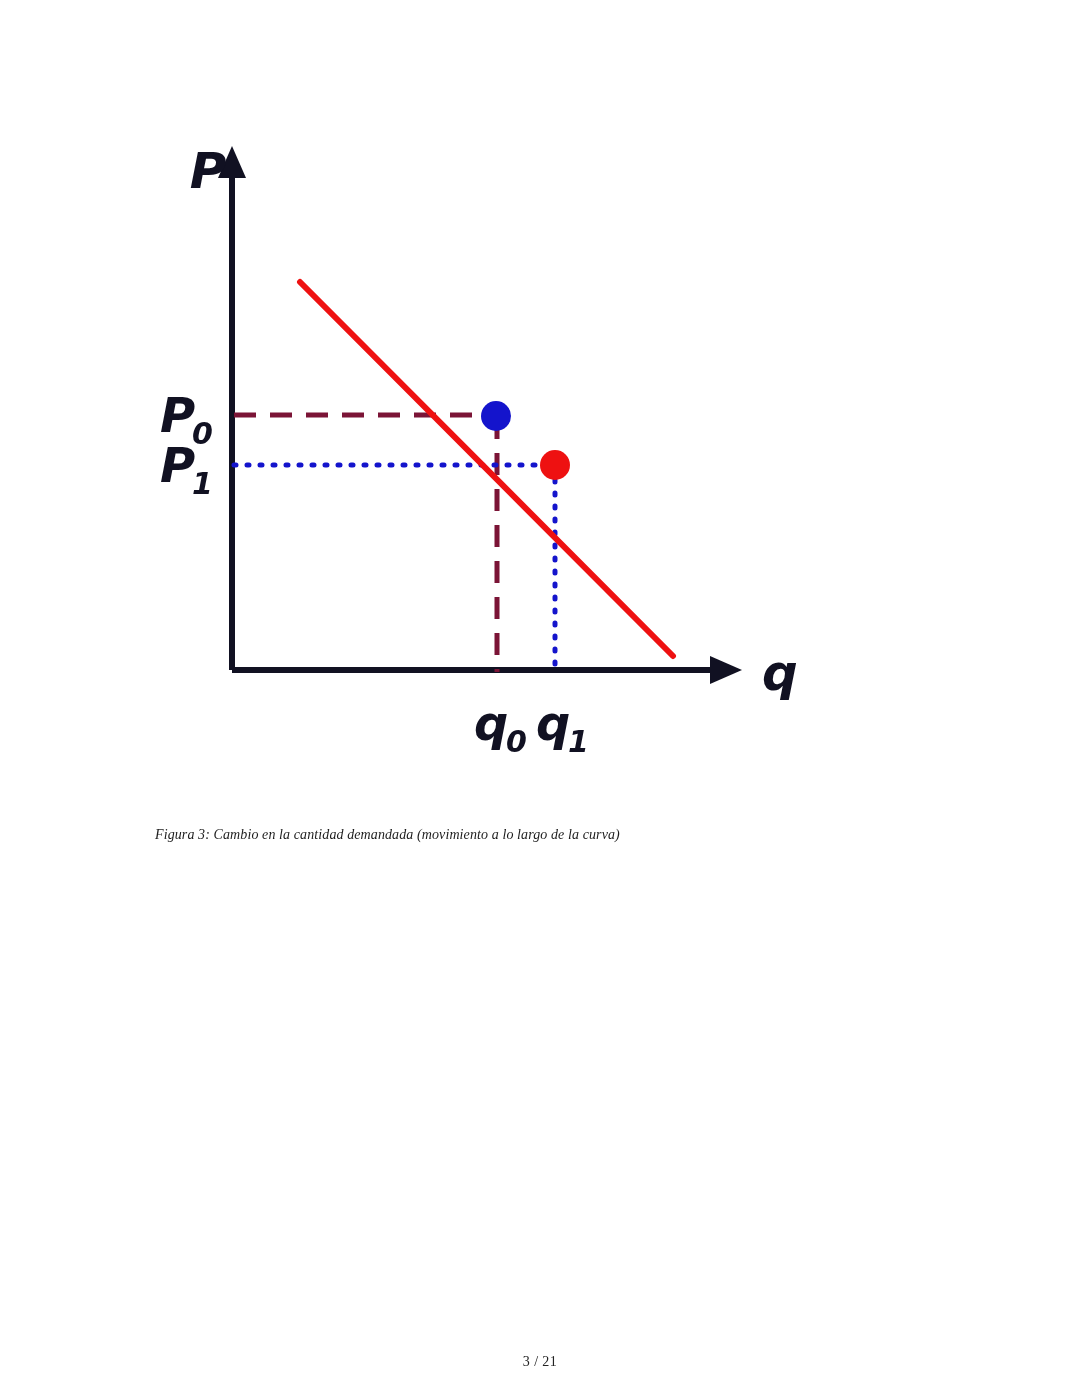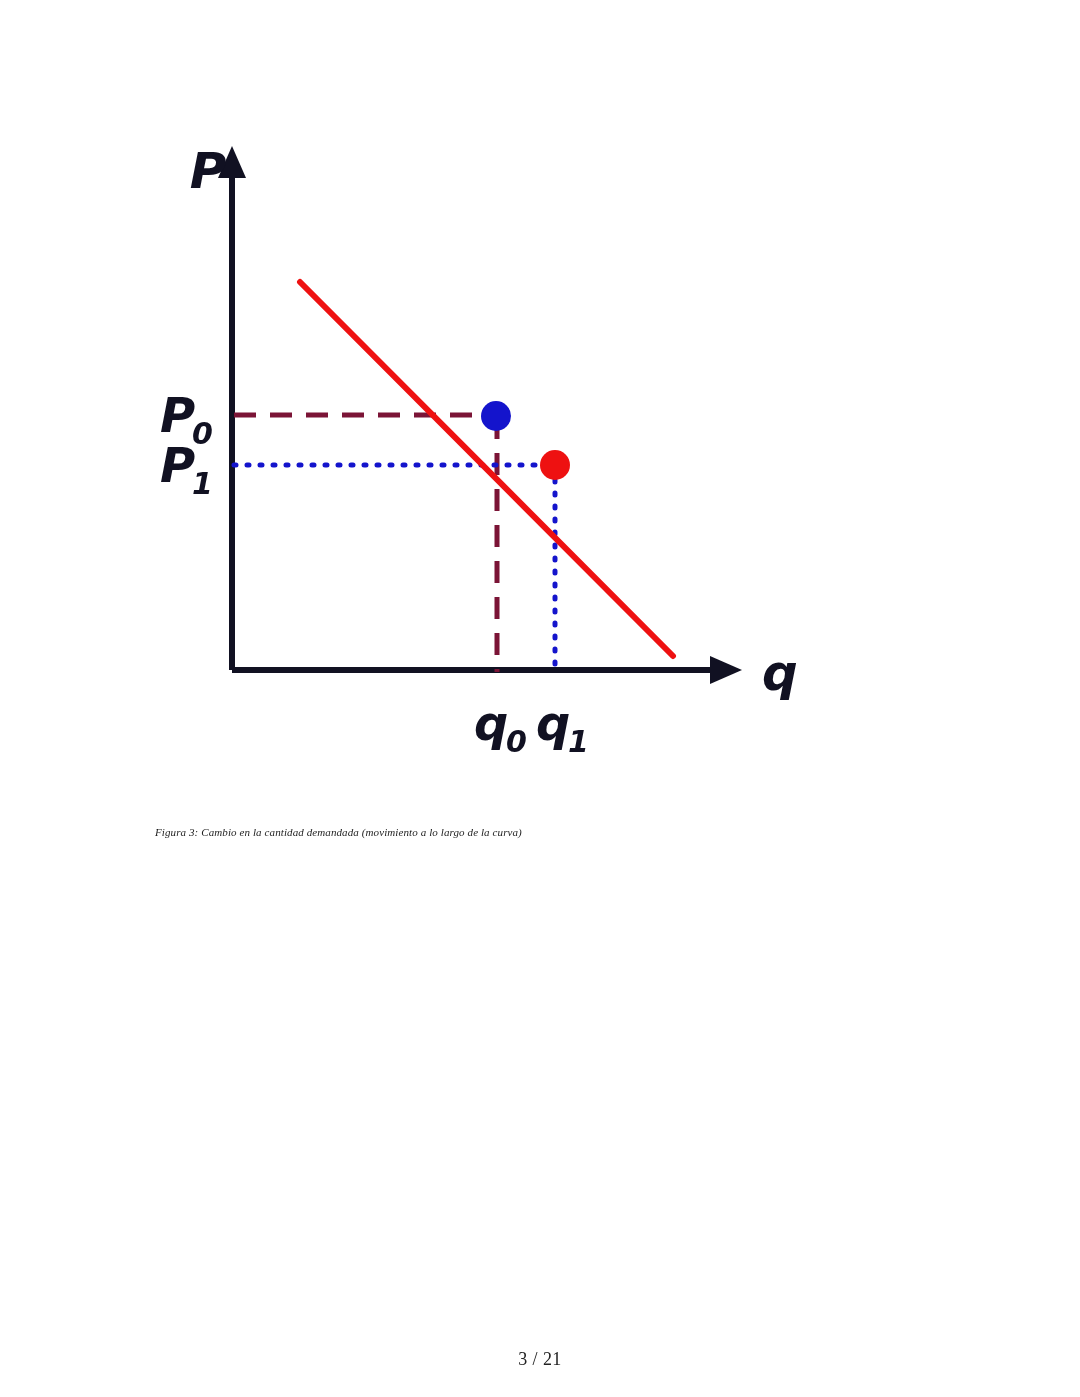--- a/index.html
+++ b/index.html
@@ -46,33 +46,33 @@
     font-style: italic;
     fill: #111122;
   }
   .caption {
     position: absolute;
     left: 155px;
     top: 765px;
     width: 800px;
     font-family: "Liberation Serif", serif;
     font-style: italic;
-    font-size: 11px;
+    font-size: 14px;
     line-height: 1.4;
     color: #1d1d1d;
     letter-spacing: 0.1px;
   }
   .page-footer {
     position: absolute;
     left: 0;
     bottom: 27px;
     width: 1080px;
     text-align: center;
     font-family: "Liberation Serif", serif;
-    font-size: 18px;
+    font-size: 14px;
     color: #222;
     letter-spacing: 0.4px;
   }
 </style>
 </head>
 <body>
 
 <div class="page">
 
   <div class="figure-block">

